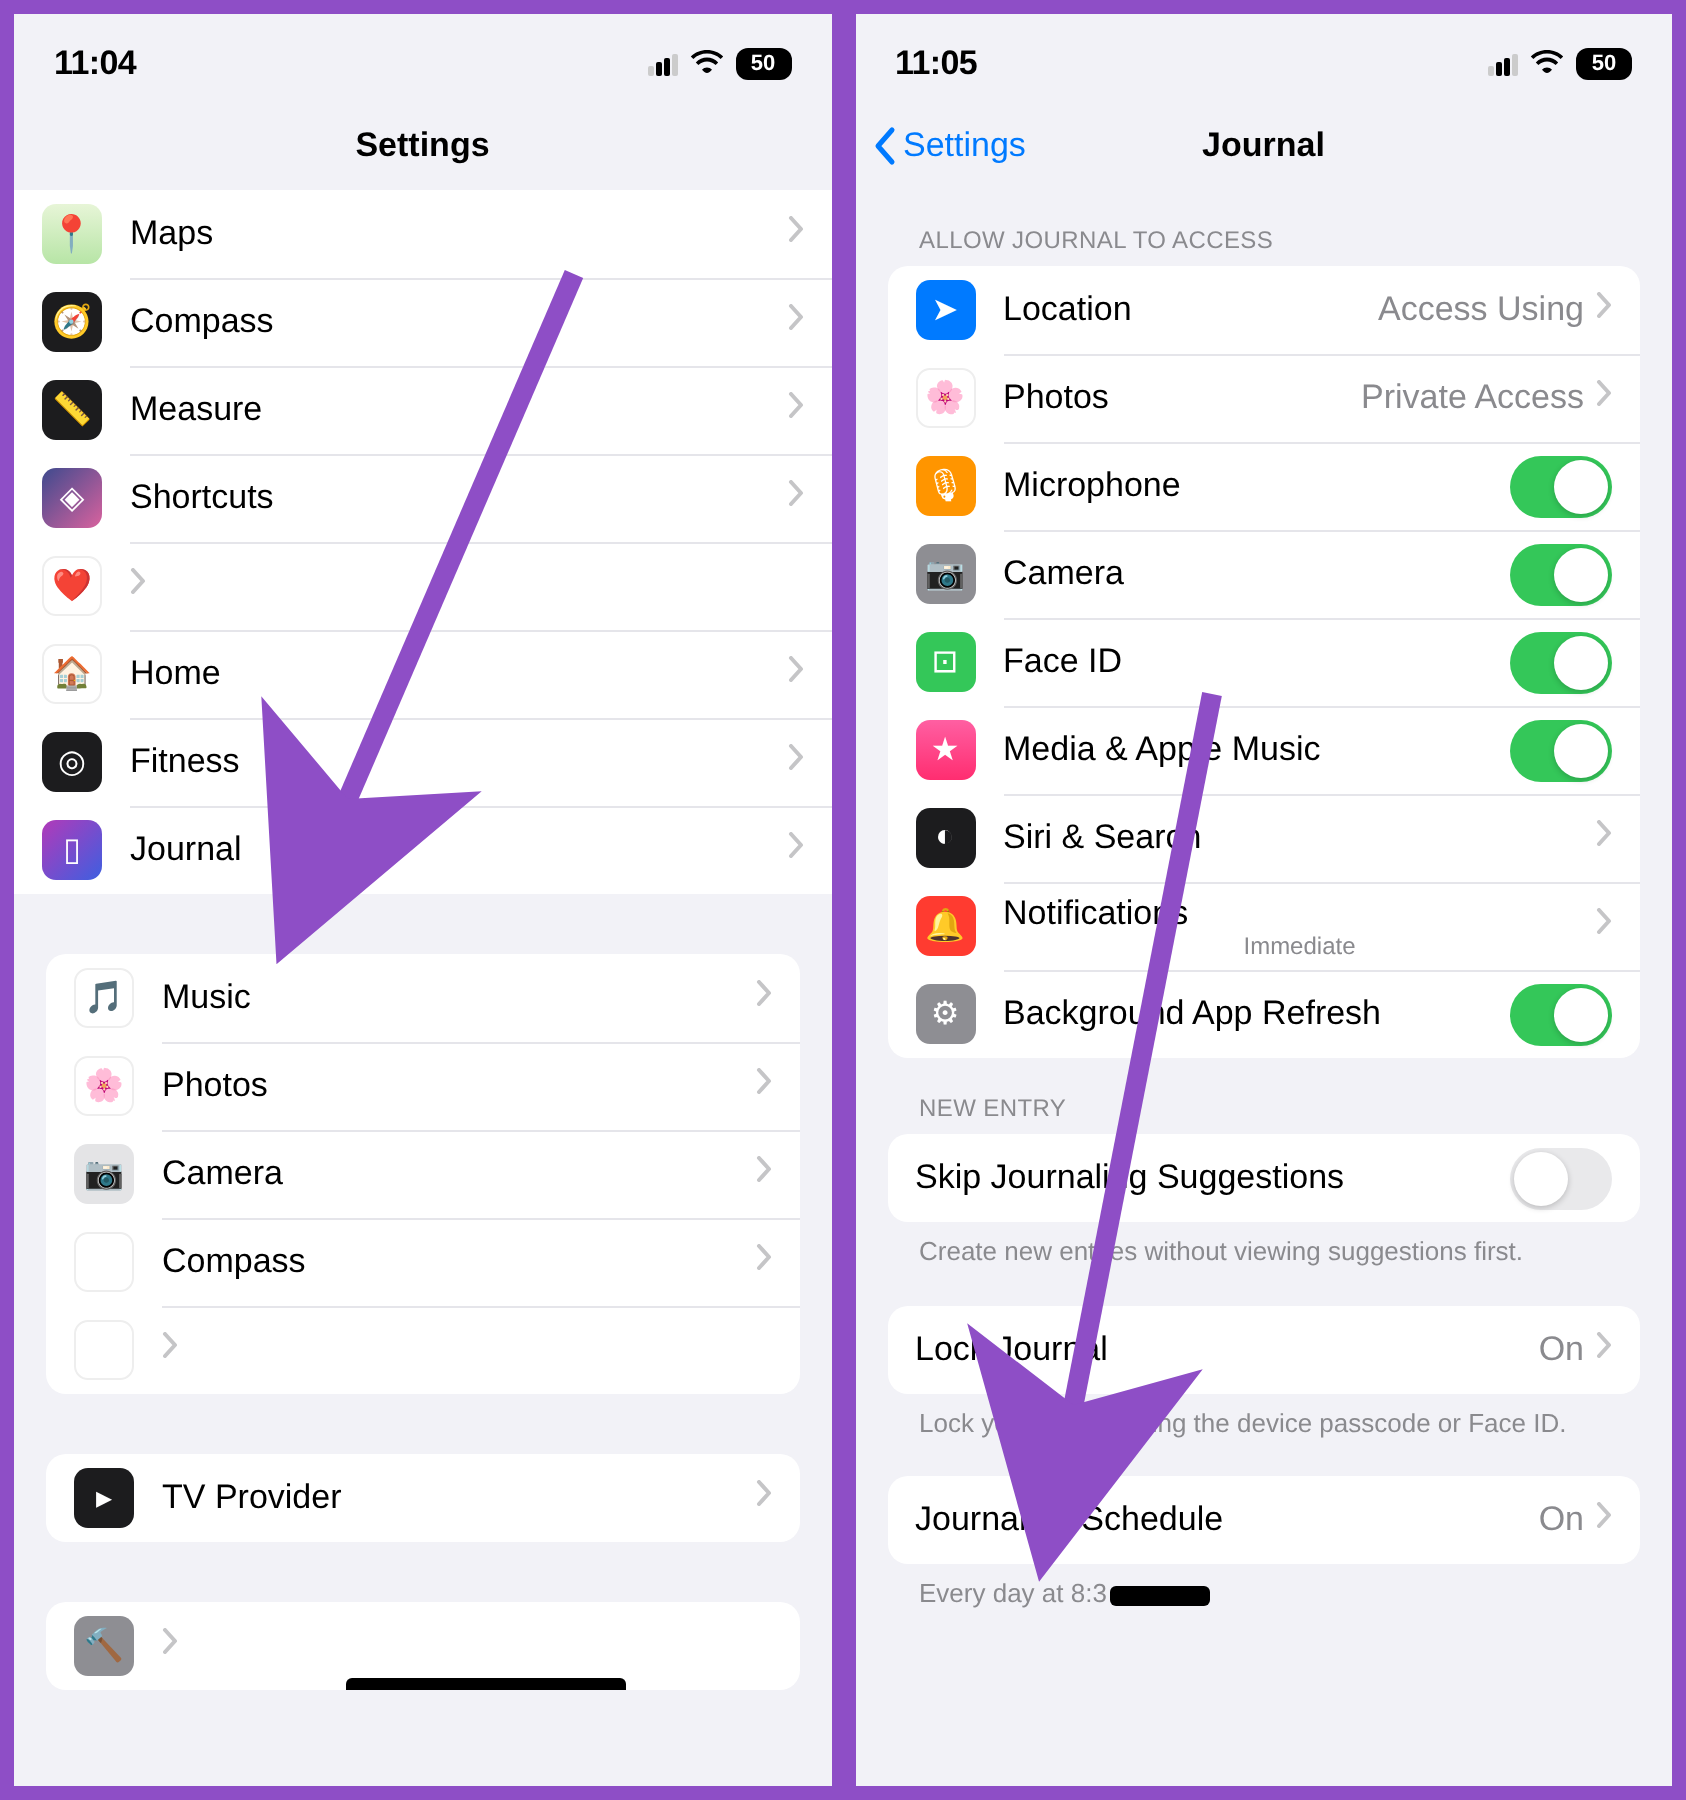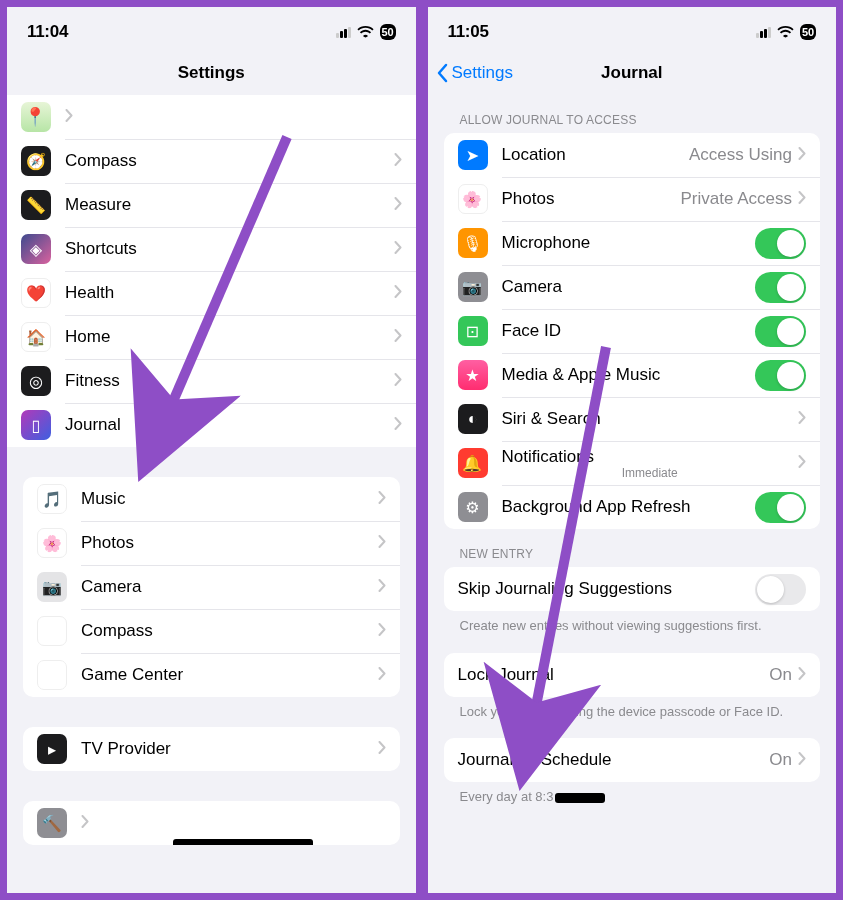--- a/index.html
+++ b/index.html
@@ -6,21 +6,21 @@
     body { font-family: -apple-system, 'SF Pro Display', 'Helvetica Neue', sans-serif; background: #8e4ec6; display: flex; gap: 6px; padding: 4px; width: 843px; height: 900px; }
     .phone { background: #f2f2f7; border-radius: 0; flex: 1; overflow: hidden; display: flex; flex-direction: column; position: relative; border: 3px solid #8e4ec6;}
     .status-bar { display: flex; justify-content: space-between; align-items: center; padding: 6px 20px 0; height: 44px; font-size: 17px; font-weight: 600; background:#f2f2f7;}
     .status-time { font-weight: 600; letter-spacing: -0.3px; }
     .status-right { display: flex; align-items: center; gap: 6px; }
     .signal { display: inline-flex; align-items: flex-end; gap: 1px; }
     .signal span { width: 3px; background: #ccc; border-radius: 1px; }
     .signal span.on { background: #000; }
     .b1{height:5px;} .b2{height:7px;} .b3{height:9px;} .b4{height:11px;}
     .wifi-icon { font-size: 15px; }
-    .battery { display: inline-flex; align-items: center; font-size: 11px; font-weight: 700; background: #000; color: #fff; border-radius: 6px; padding: 1px 3px; height: 16px; width:16px; justify-content:center; position:relative;}
+    .battery { display: inline-flex; align-items: center; font-size: 11px; font-weight: 700; background: #000; color: #fff; border-radius: 6px; padding: 1px 3px; height: 16px; width:28px; justify-content:center; position:relative;}
     .nav-bar { display: flex; align-items: center; justify-content: center; height: 44px; position: relative; padding: 0 10px; background:#f2f2f7;}
     .nav-title { font-size: 17px; font-weight: 600; }
     .nav-back { position: absolute; left: 8px; display: flex; align-items: center; color: #007aff; font-size: 17px; cursor: pointer; }
     .nav-back svg { width: 12px; height: 20px; margin-right: 4px; }
     .content { flex: 1; overflow-y: auto; padding-bottom: 10px; }
 
     .section-header { font-size: 12px; color: #8a8a8e; text-transform: uppercase; padding: 18px 16px 6px 32px; letter-spacing: 0.2px;}
     .section-footer { font-size: 13px; color: #8a8a8e; padding: 6px 16px 0 32px; line-height: 1.35; }
     .group { background: #fff; margin: 0 16px; border-radius: 10px; overflow: hidden; }
     .group.first { margin-top: 0; border-top-left-radius: 0; border-top-right-radius: 0; margin-left:0; margin-right:0; border-radius:0;}
@@ -100,20 +100,21 @@
   </div>
   <div class="nav-bar">
     <span class="nav-title">Settings</span>
   </div>
   <div class="content" id="left-content">
       <div class="group first">
         <div class="row">
           <div class="app-icon ic-maps">
             <span>📍</span>
           </div>
+          <span class="row-label">Maps</span>
           <span class="chevron"><svg viewBox="0 0 8 13">
               <path d="M1.5 1 L6.5 6.5 L1.5 12" stroke="#c5c5c7" stroke-width="2" fill="none" stroke-linecap="round" stroke-linejoin="round"></path>
             </svg></span>
         </div>
         <div class="row">
           <div class="app-icon ic-compass">
             <span>🧭</span>
           </div>
           <span class="row-label">Compass</span>
           <span class="chevron"><svg viewBox="0 0 8 13">
@@ -135,21 +136,20 @@
           </div>
           <span class="row-label">Shortcuts</span>
           <span class="chevron"><svg viewBox="0 0 8 13">
               <path d="M1.5 1 L6.5 6.5 L1.5 12" stroke="#c5c5c7" stroke-width="2" fill="none" stroke-linecap="round" stroke-linejoin="round"></path>
             </svg></span>
         </div>
         <div class="row">
           <div class="app-icon ic-health">
             <span>❤️</span>
           </div>
-          <span class="row-label">Health</span>
           <span class="chevron"><svg viewBox="0 0 8 13">
               <path d="M1.5 1 L6.5 6.5 L1.5 12" stroke="#c5c5c7" stroke-width="2" fill="none" stroke-linecap="round" stroke-linejoin="round"></path>
             </svg></span>
         </div>
         <div class="row">
           <div class="app-icon ic-home">
             <span>🏠</span>
           </div>
           <span class="row-label">Home</span>
           <span class="chevron"><svg viewBox="0 0 8 13">
@@ -210,21 +210,20 @@
           </div>
           <span class="row-label">Compass</span>
           <span class="chevron"><svg viewBox="0 0 8 13">
               <path d="M1.5 1 L6.5 6.5 L1.5 12" stroke="#c5c5c7" stroke-width="2" fill="none" stroke-linecap="round" stroke-linejoin="round"></path>
             </svg></span>
         </div>
         <div class="row">
           <div class="app-icon ic-gamecenter">
             <span>✦</span>
           </div>
-          <span class="row-label">Game Center</span>
           <span class="chevron"><svg viewBox="0 0 8 13">
               <path d="M1.5 1 L6.5 6.5 L1.5 12" stroke="#c5c5c7" stroke-width="2" fill="none" stroke-linecap="round" stroke-linejoin="round"></path>
             </svg></span>
         </div>
       </div>
       <div class="gap"></div>
       <div class="group ">
         <div class="row">
           <div class="app-icon ic-tvprovider">
             <span>▸</span>

